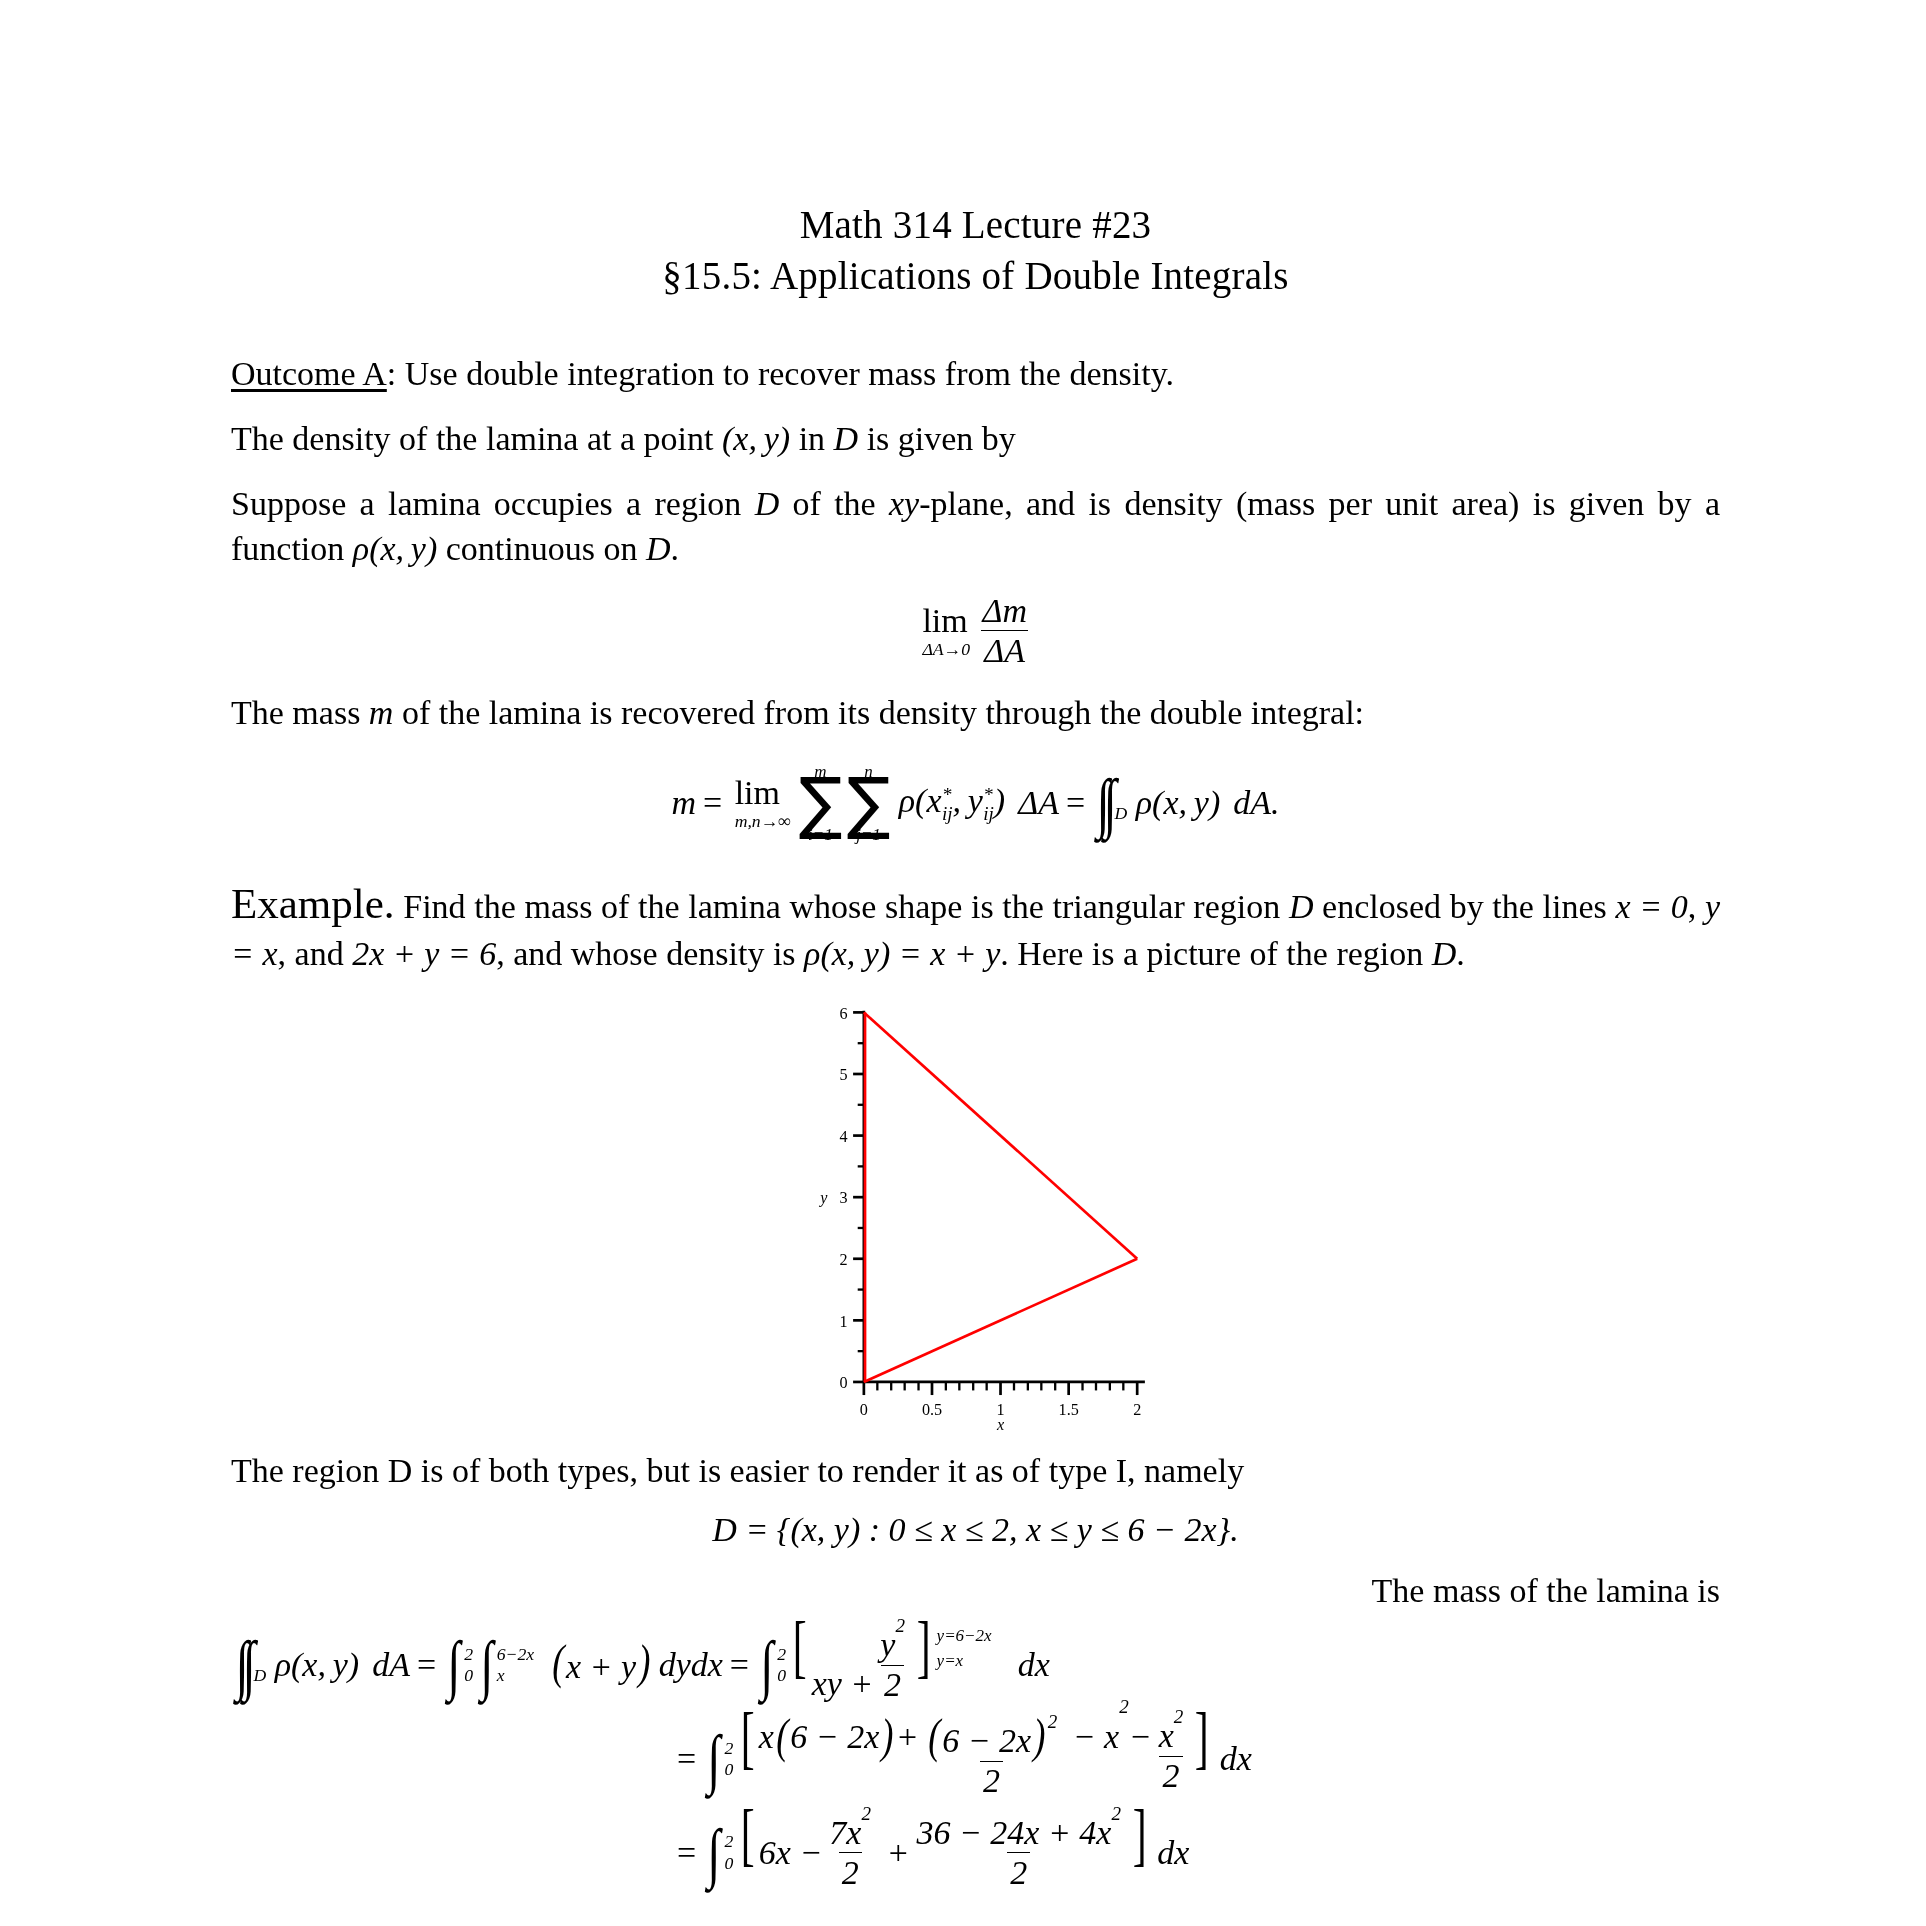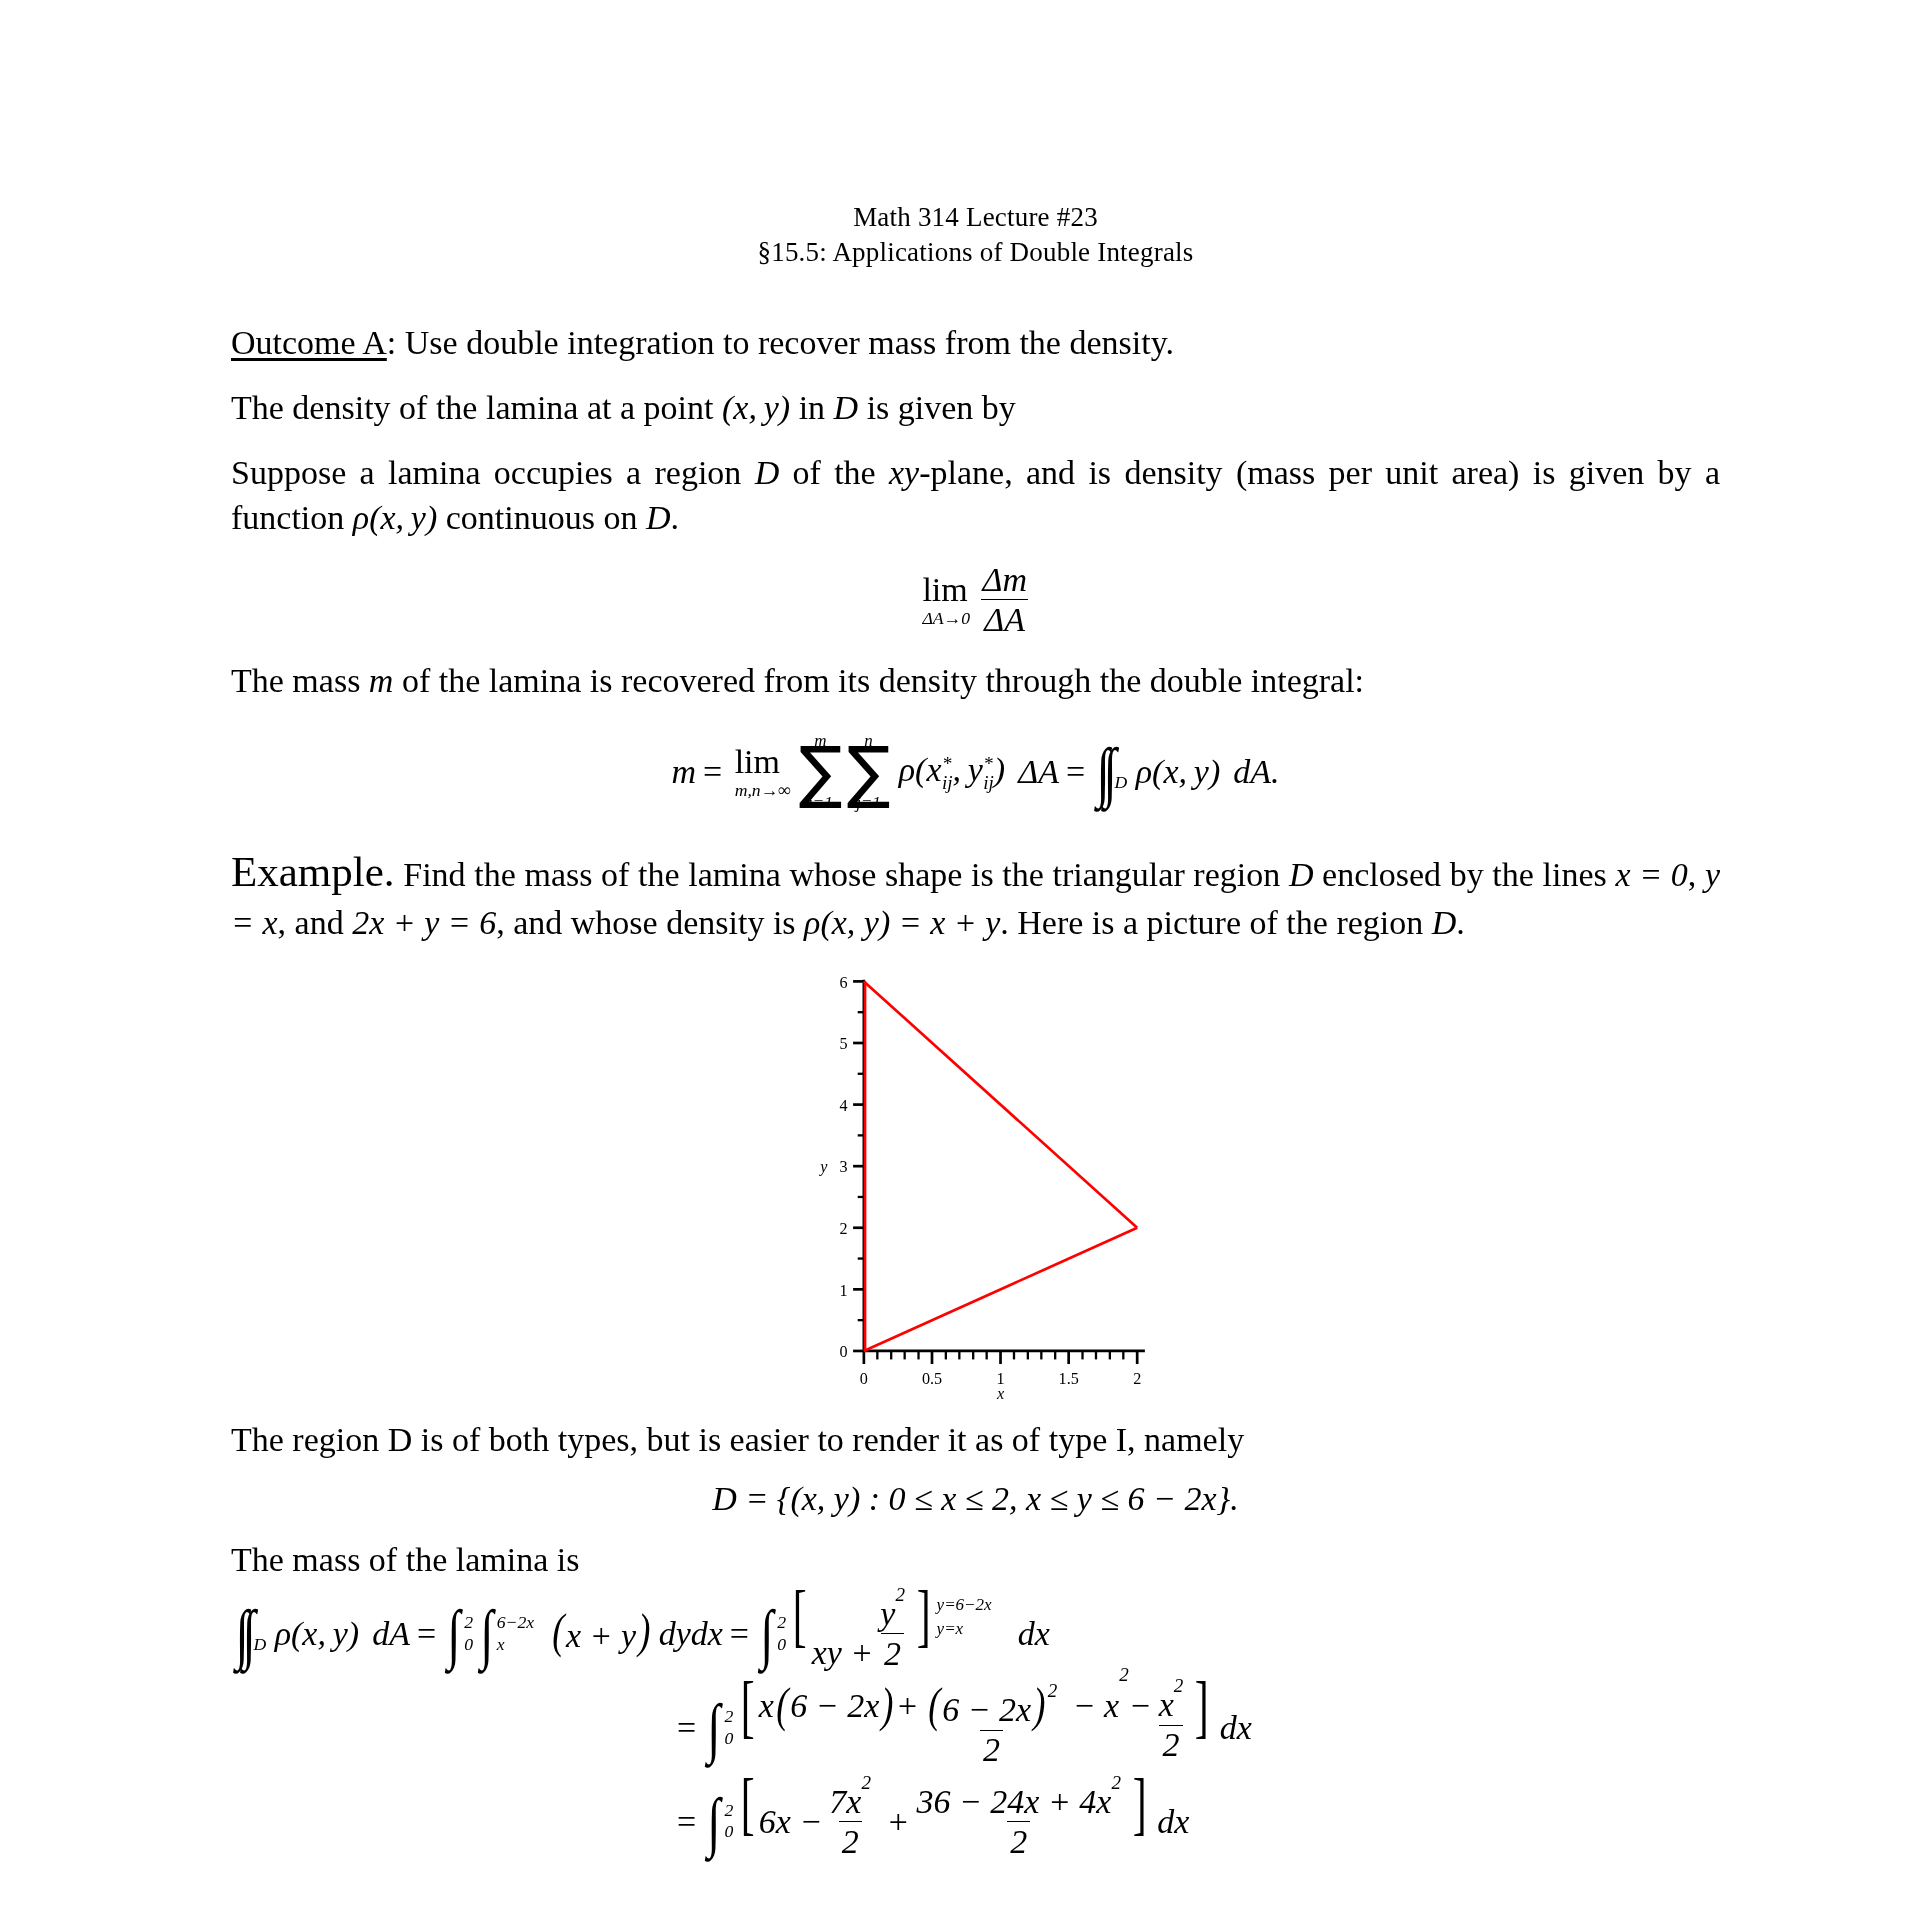--- a/index.html
+++ b/index.html
@@ -8,21 +8,21 @@
     font-family:"Liberation Serif", serif;
     color:#000000;
     position:relative;
     overflow:hidden;
   }
   .page { position:absolute; left:0; top:0; width:1965px; height:2542px; }
   .content { position:absolute; left:231px; top:200px; width:1489px; }
 
   
   .title-block { text-align:center; margin-bottom:51px; }
-  .title-line { font-size:27px; line-height:1.30; letter-spacing:0.2px; }
+  .title-line { font-size:39px; line-height:1.30; letter-spacing:0.2px; }
 
   
   p.para {
     font-size:34px;
     line-height:1.32;
     margin:0 0 20px 0;
     text-align:justify;
     text-justify:inter-word;
     hyphens:none;
   }
@@ -264,21 +264,21 @@
       </svg>
     </div>
   </div>
 
   <p class="para last-line-left" style="margin-bottom:10.8px;"><span>The region D is of both types, but is easier to render it as of type I, namely</span></p>
 
   <div class="display" style="margin:17px 0 20px 0;">
     <span class="mi">D = {(x, y) : 0 ≤ x ≤ 2, x ≤ y ≤ 6 − 2x}.</span>
   </div>
 
-  <p class="para last-line-left" style="margin-bottom:6px;"><span>The mass of the lamina is</span></p>
+  <p class="para last-line-left" style="margin-bottom:6px;text-align:right;"><span>The mass of the lamina is</span></p>
 
   <div class="align">
 
     <div class="arow" style="margin-left:0;">
       <span class="oplim sub-only">
         <span class="intg intg2">∫∫</span>
         <span class="limits">
               <span class="lo mi">D</span>
             </span>
       </span>

